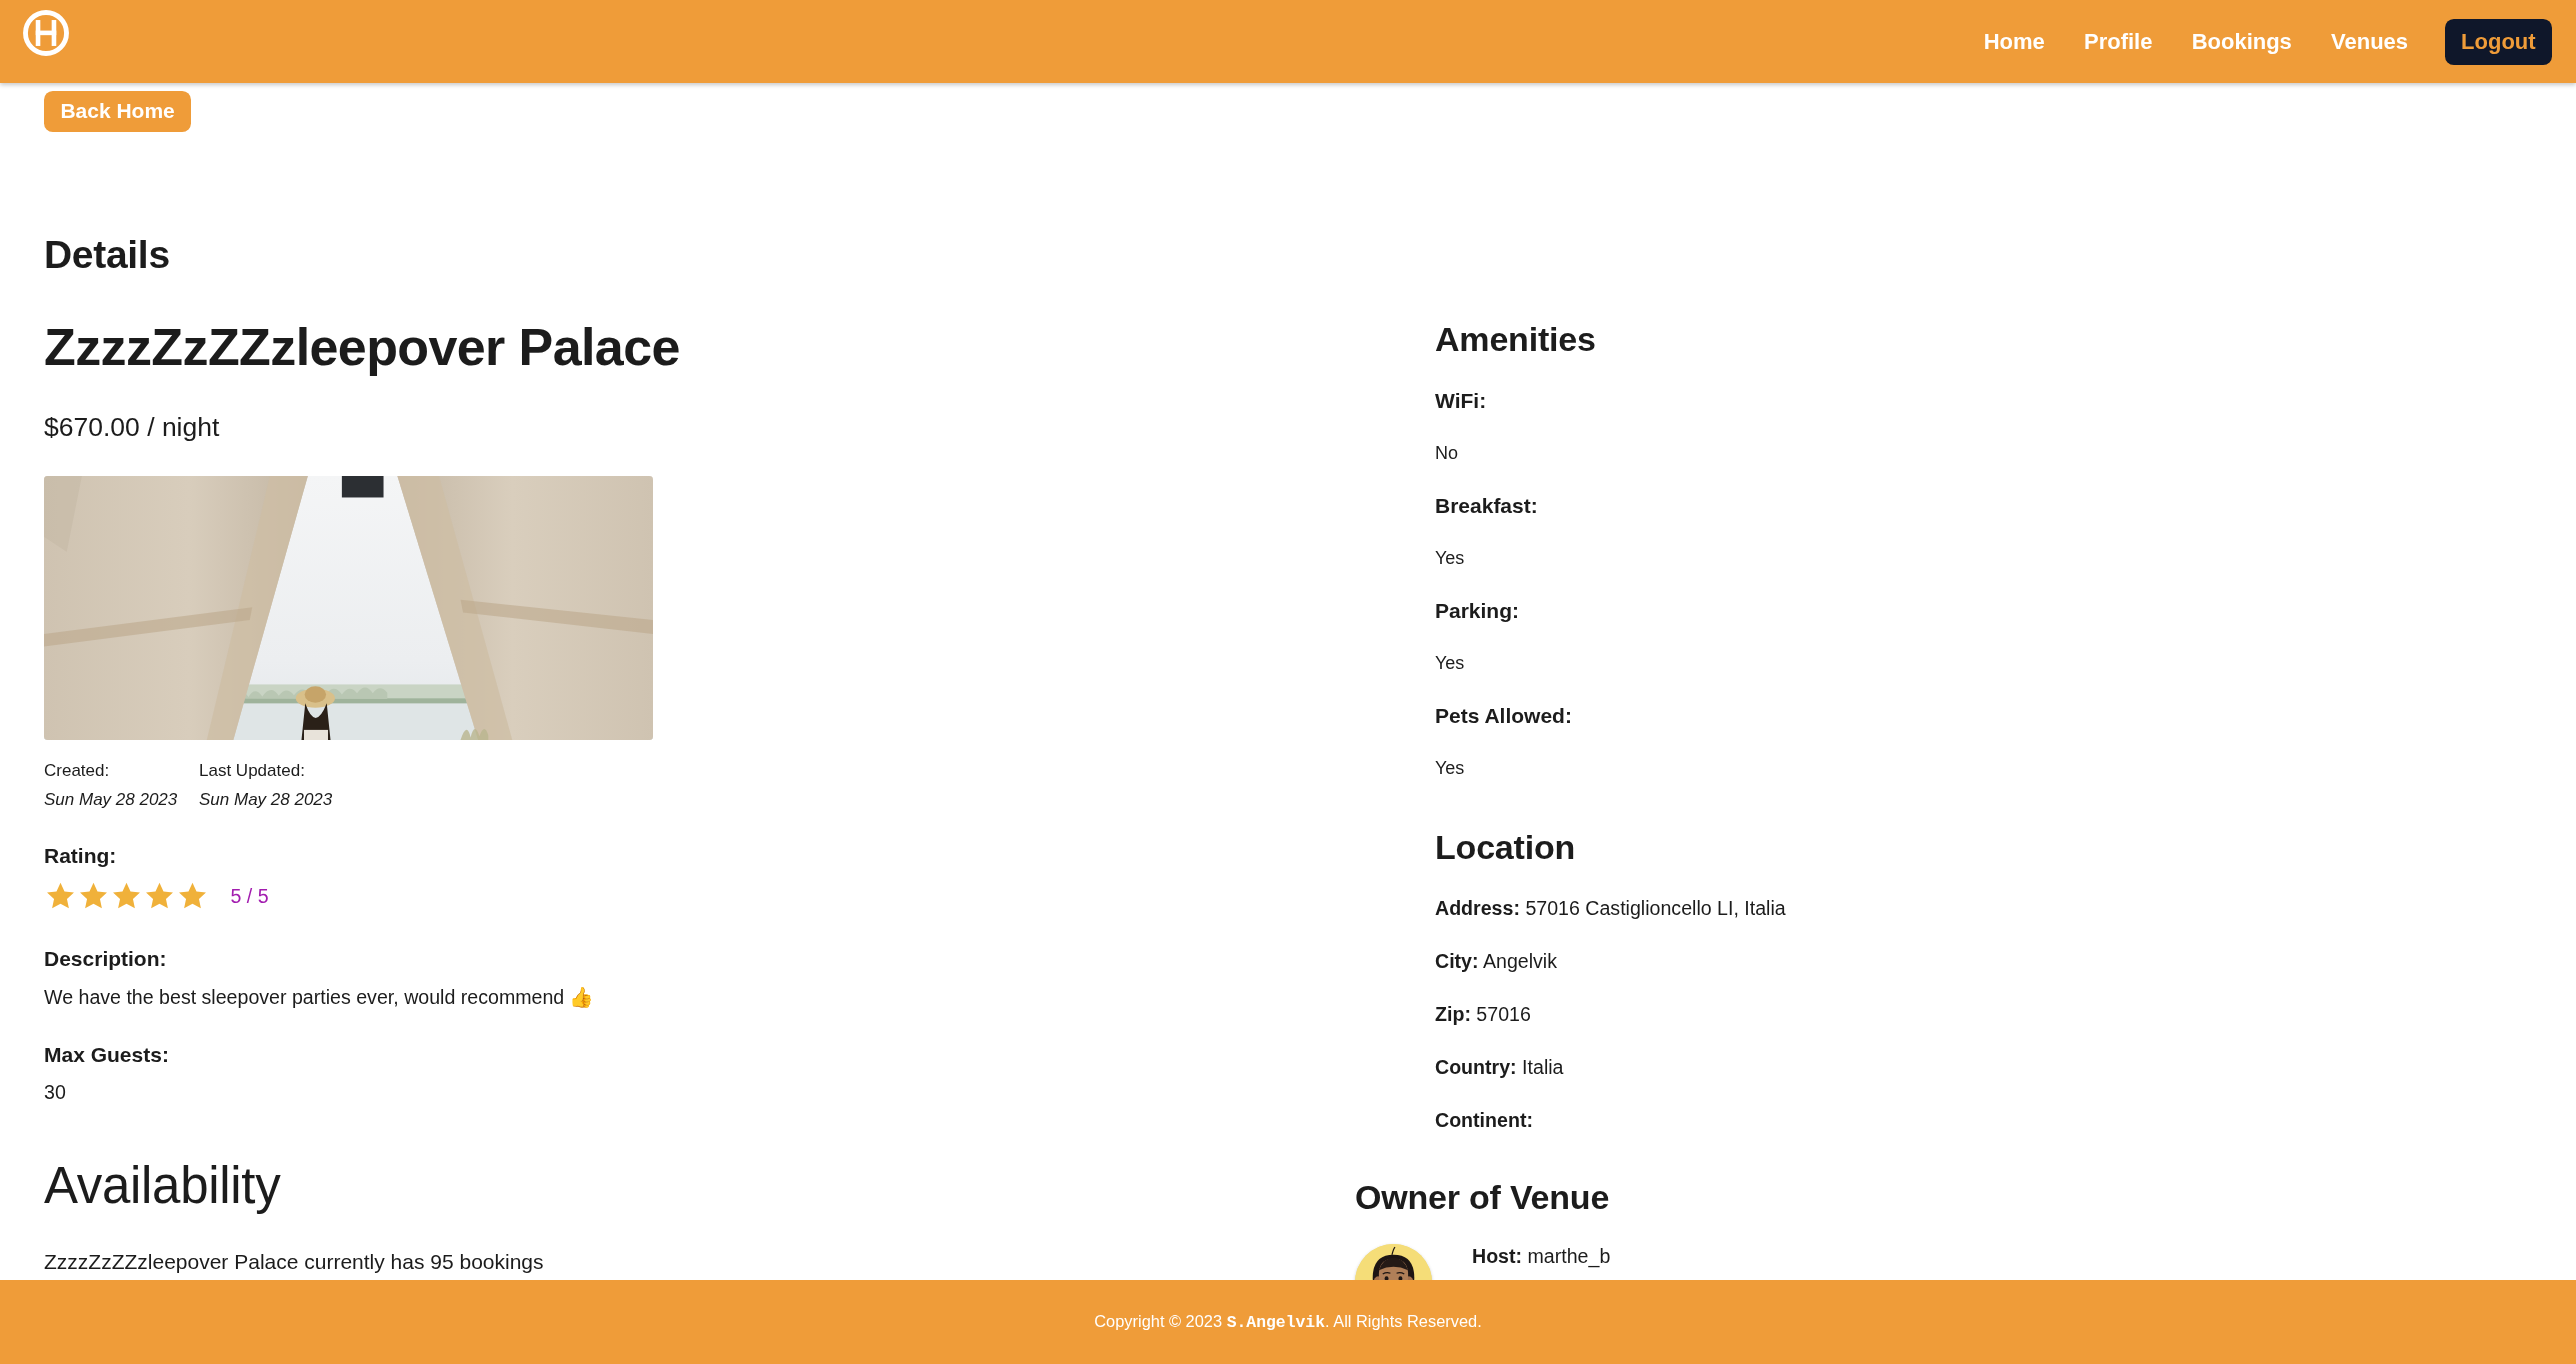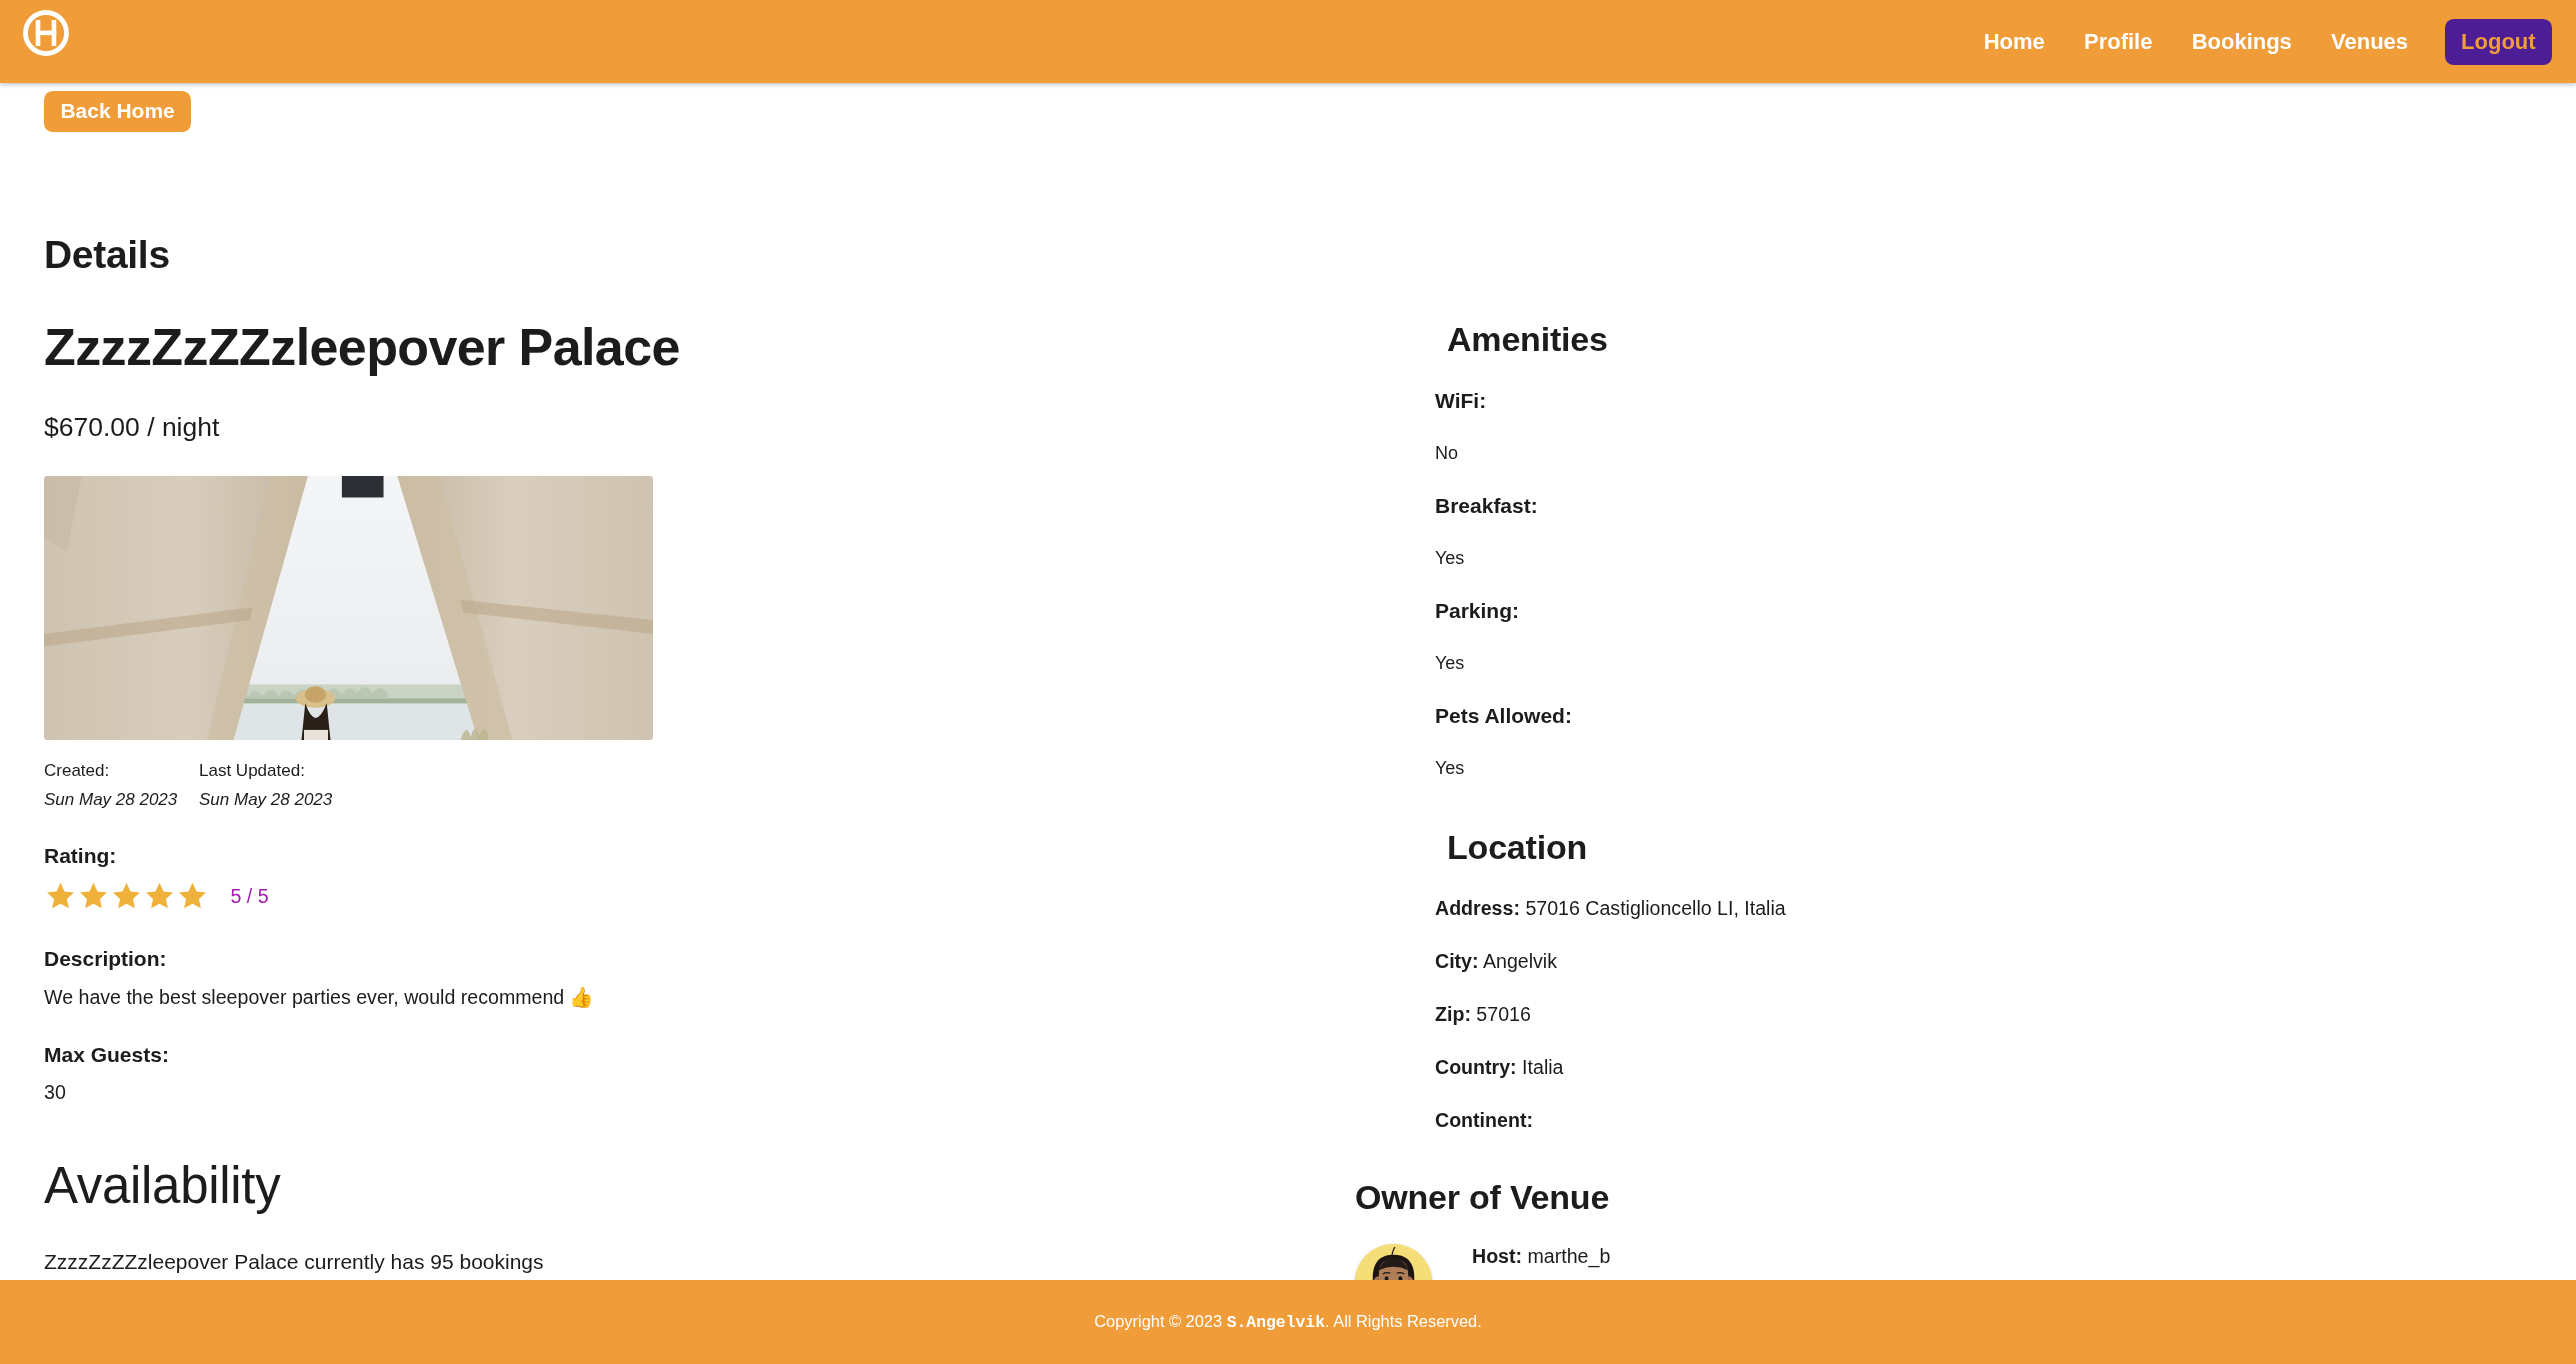--- a/index.html
+++ b/index.html
@@ -55,21 +55,21 @@
     font-size: 22px;
     font-weight: 700;
     text-decoration: none;
     padding: 0 19.6px;
     line-height: 83px;
     white-space: nowrap;
     cursor: pointer;
   }
   .logout-btn {
     margin-left: 17px;
-    background: #4c1d95;
+    background: #0f172a;
     color: #ef9c39;
     font-size: 22px;
     font-weight: 700;
     border: none;
     border-radius: 8.8px;
     padding: 10px 16.4px;
     font-family: "Liberation Sans", sans-serif;
     cursor: pointer;
     white-space: nowrap;
   }
@@ -241,21 +241,20 @@
     padding-bottom: 1.9px;
     margin: 0 5.7px;
     cursor: help;
   }
 
   
   .side-heading {
     font-size: 34px;
     font-weight: 700;
     letter-spacing: -0.2px;
-    margin-left: 12px;
   }
   .amenity-label { font-size: 21px; font-weight: 700; margin-top: 30px; }
   .amenity-value { font-size: 18px; margin-top: 30px; }
 
   .location-heading { margin-top: 49px; }
   .location-row { font-size: 19.6px; margin-top: 30px; }
   .location-row b { font-weight: 700; }
 
   
   .owner-section { position: absolute; left: 1355px; top: 1095px; width: 1073px; }

